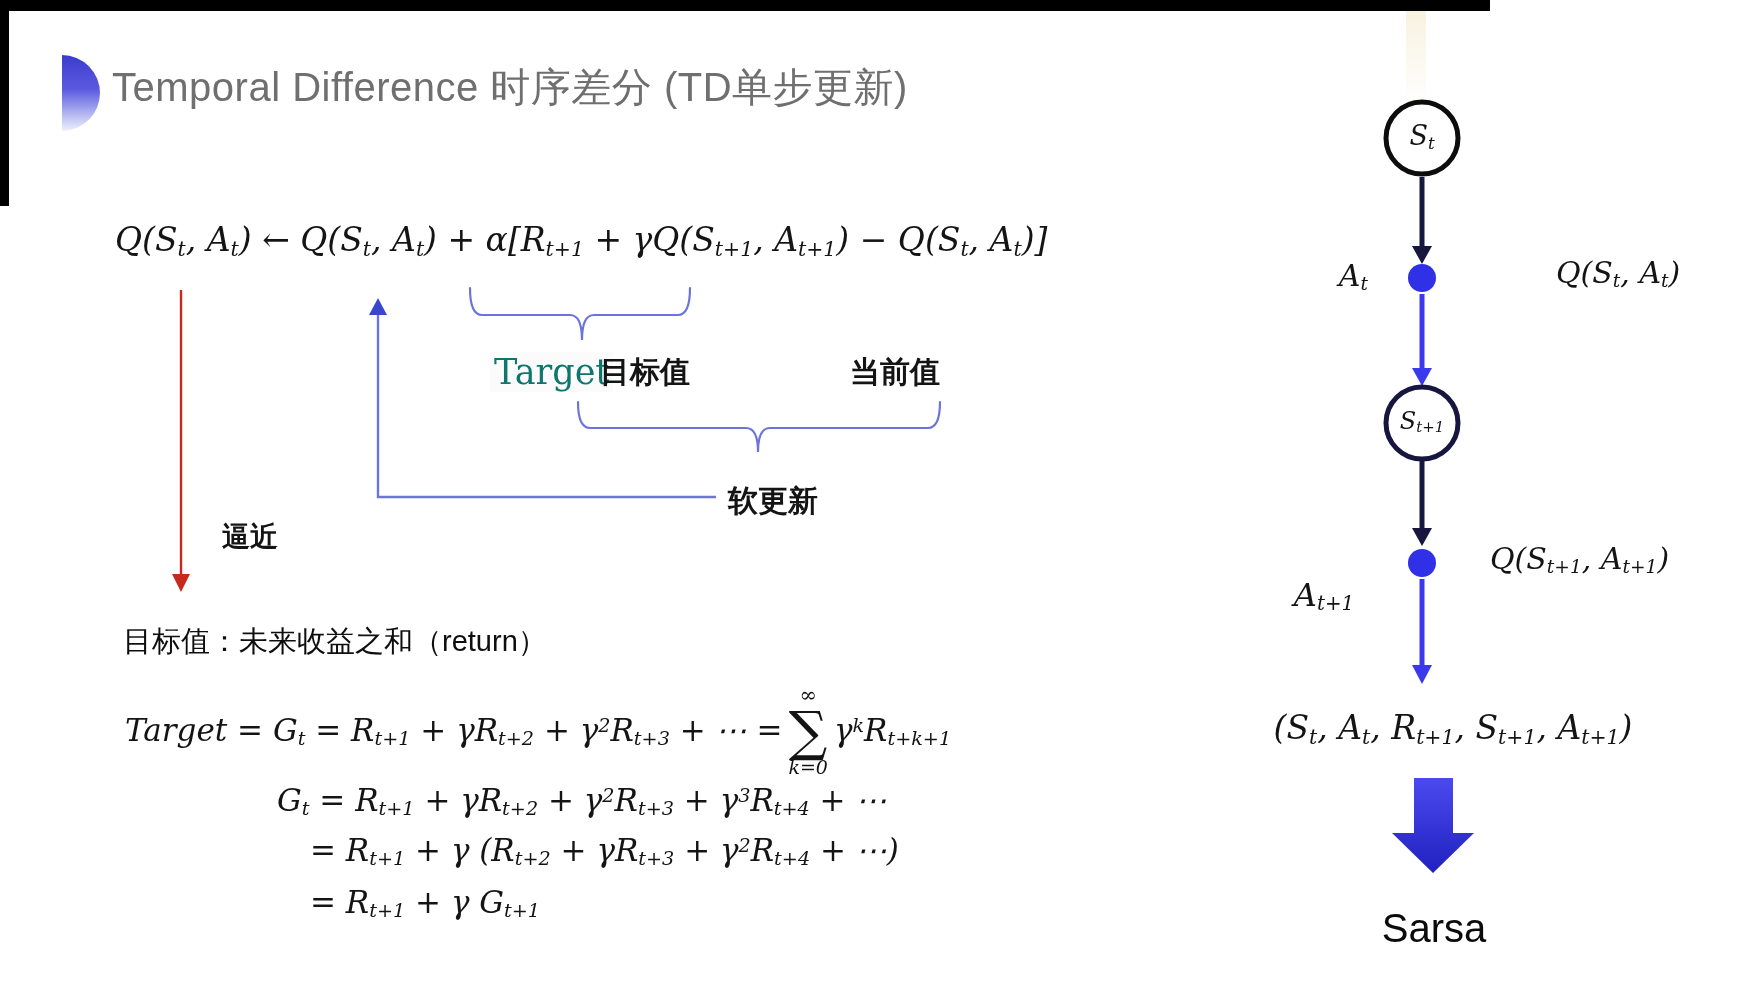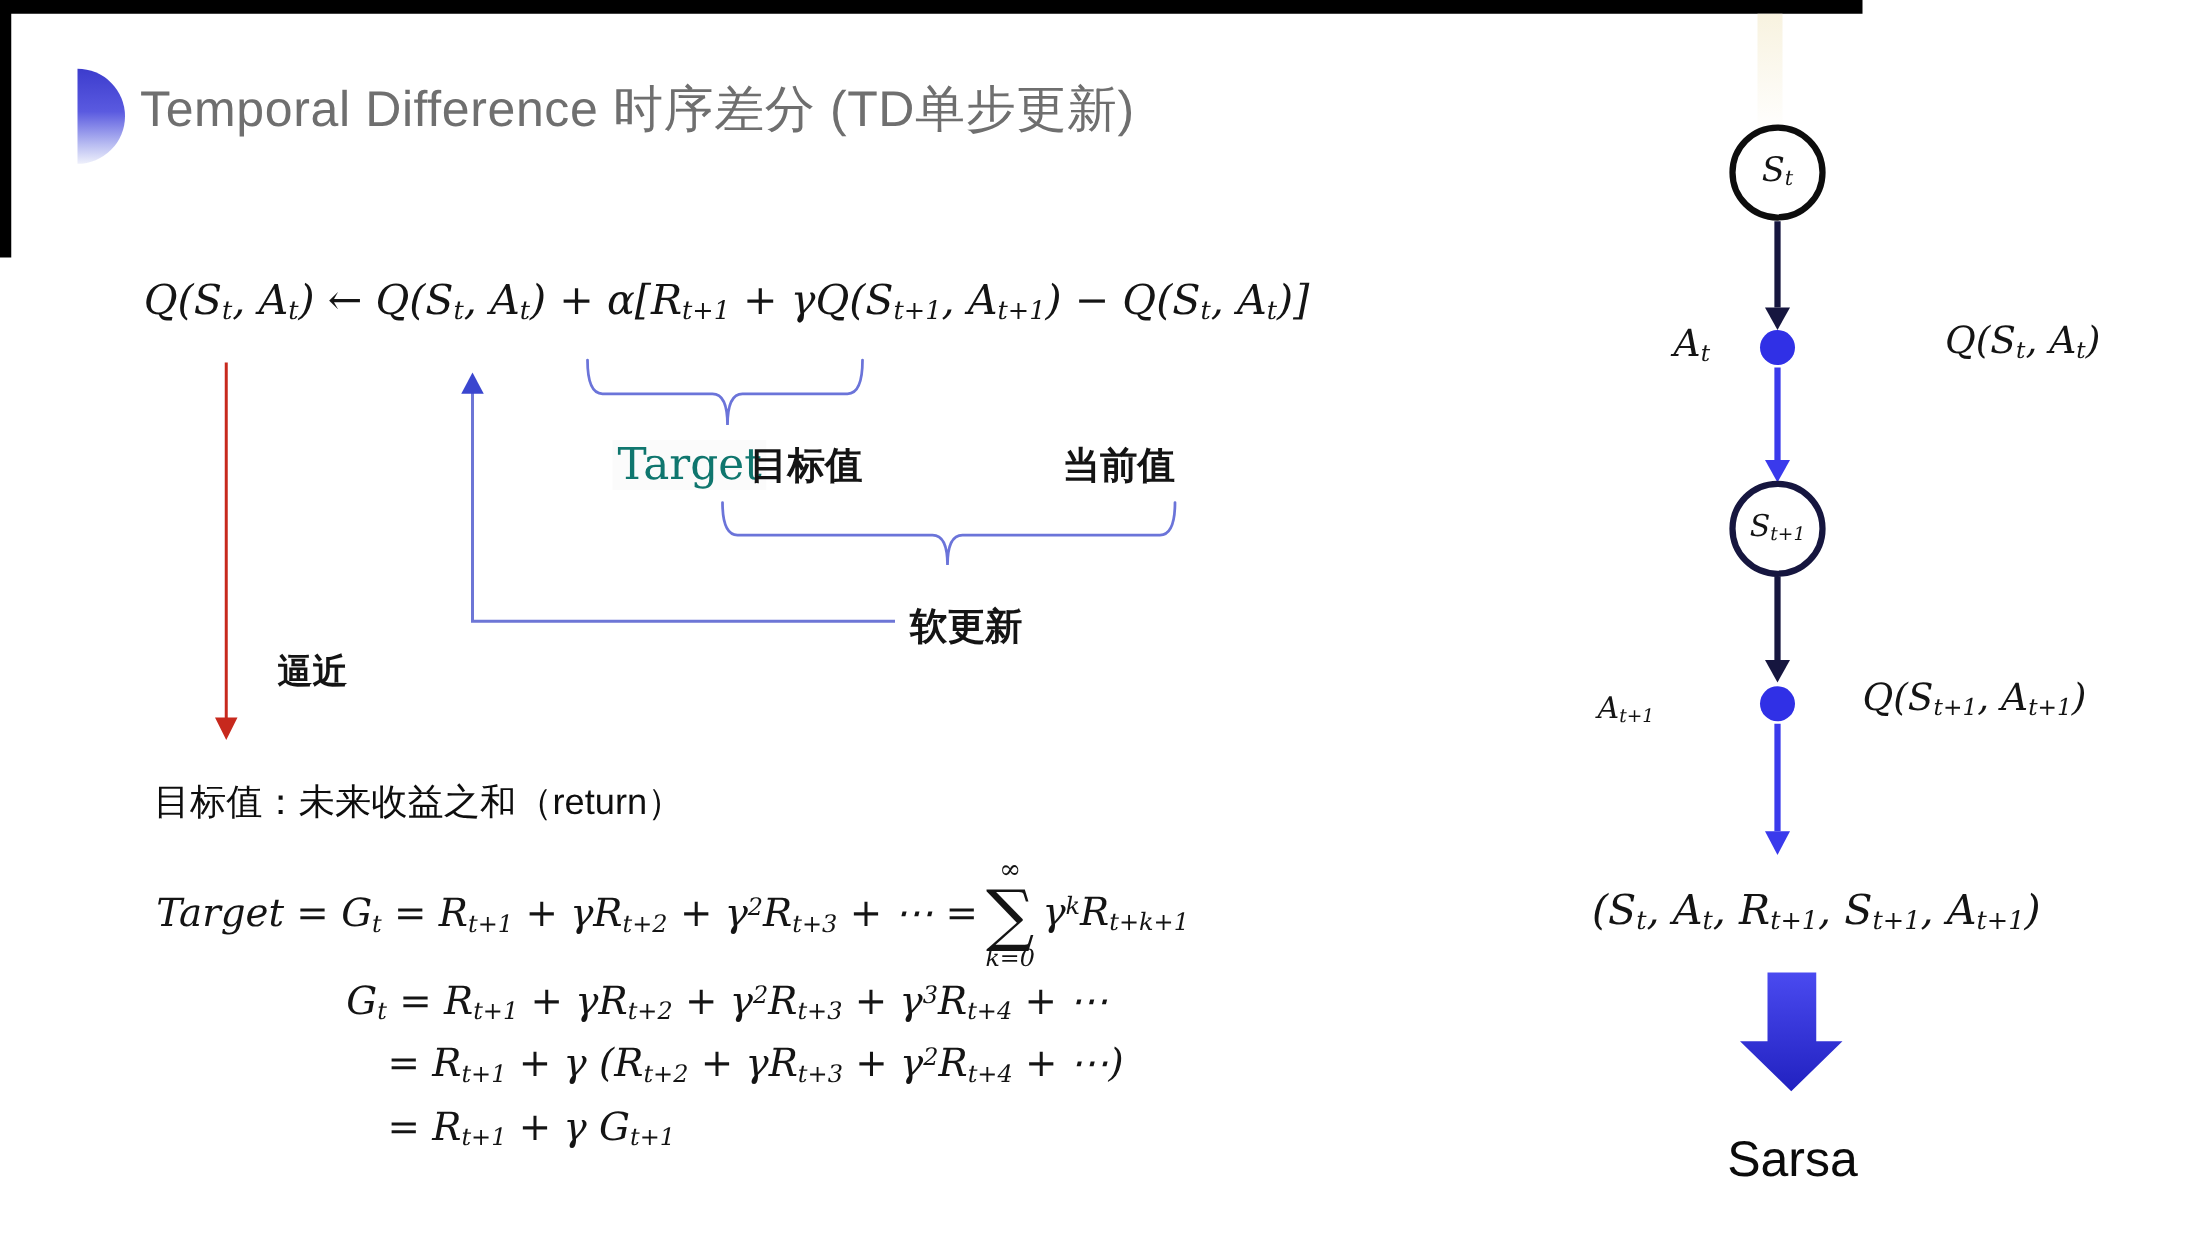--- a/index.html
+++ b/index.html
@@ -38,21 +38,21 @@
   
   .gt1{left:277px;top:782px;font-size:31px;}
   .gt2{left:310px;top:832px;font-size:31px;}
   .gt3{left:310px;top:884px;font-size:31px;}
   
   .node-label{transform:translate(-50%,-52%);}
   .lbl-st{left:1422px;top:137px;font-size:27px;}
   .lbl-st1{left:1422px;top:422px;font-size:24px;}
   .lbl-at{left:1290px;top:258px;width:78px;text-align:right;font-size:30px;}
   .lbl-qt{left:1556px;top:255px;font-size:30px;}
-  .lbl-at1{left:1278px;top:552px;width:92px;text-align:left;font-size:24px;}
+  .lbl-at1{left:1278px;top:576px;width:92px;text-align:center;font-size:32px;}
   .lbl-qt1{left:1490px;top:541px;font-size:30px;}
   .tuple{left:1268px;top:708px;width:370px;text-align:center;font-size:33px;}
   .sarsa{left:1434px;top:882px;transform:translateX(-50%);font-size:40px;font-weight:500;color:#0b0b0b;margin-top:24px;}
   svg.overlay{position:absolute;left:0;top:0;z-index:1;}
   .txt{z-index:2;}
 </style>
 </head>
 <body>
 
 <div id="slide">

